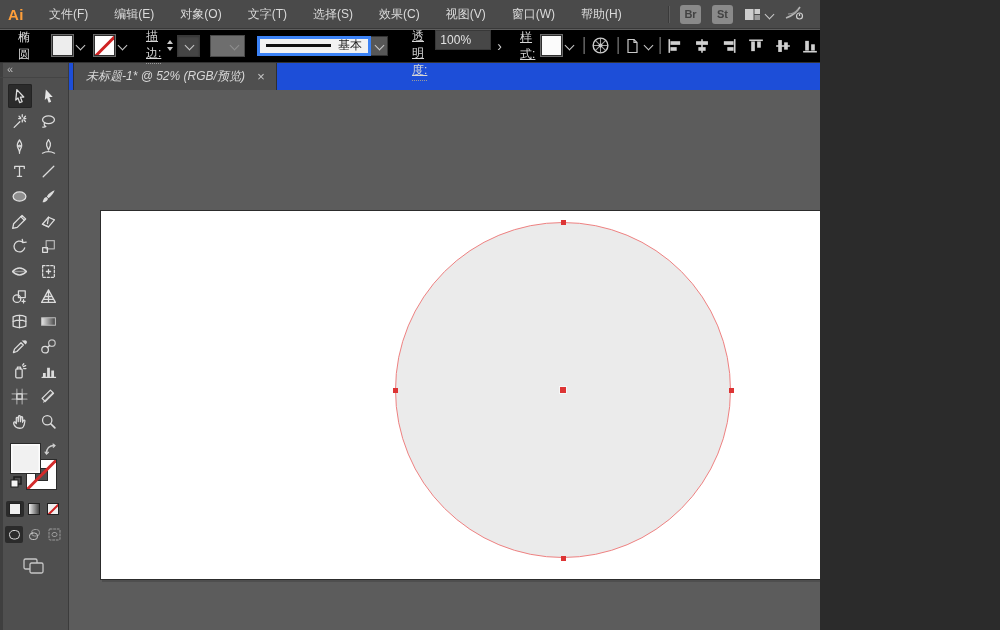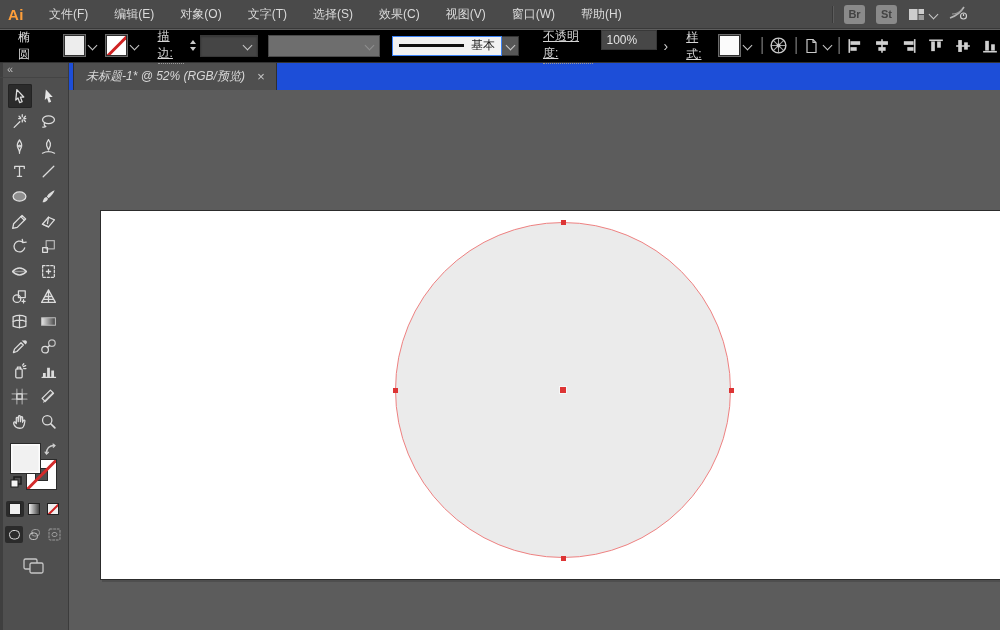--- a/index.html
+++ b/index.html
@@ -1,24 +1,24 @@
 <!DOCTYPE html>
 <html><head>
 <meta charset="utf-8">
 <style>
   html,body{margin:0;padding:0;background:#2b2b2b;}
-  .app{position:relative;width:1000px;height:630px;overflow:hidden;background:#5c5c5c;
+  .app{position:relative;width:820px;height:630px;overflow:hidden;background:#5c5c5c;
        font-family:"Liberation Sans","DejaVu Sans",sans-serif;font-size:12px;color:#d6d6d6;}
 
   
   .menubar{position:absolute;left:0;top:0;right:0;height:28px;background:#4a4a4a;
            border-bottom:1px solid #393939;display:flex;align-items:center;z-index:30;}
   .logo{color:#ff9f3a;font-weight:bold;font-size:15px;padding:0 12px 0 8px;letter-spacing:.5px;}
   .menu-item{padding:17px 13px;height:28px;line-height:28px;cursor:default;color:#dadada;}
-  .menubar-right{margin-left:auto;display:flex;align-items:center;gap:11px;padding-right:32px;}
+  .menubar-right{margin-left:auto;display:flex;align-items:center;gap:11px;padding-right:16px;}
   .vsep{width:1px;height:17px;background:#3a3a3a;box-shadow:1px 0 0 #5c5c5c;}
   .badge{width:21px;height:19px;background:#8a8a8a;color:#424242;font-weight:bold;font-size:11px;
          display:flex;align-items:center;justify-content:center;border-radius:3px;}
   .chev{width:6px;height:6px;border-right:1.5px solid #c9c9c9;border-bottom:1.5px solid #c9c9c9;
         transform:rotate(45deg);display:inline-block;flex:none;}
   .chev.dim{border-color:#8f8f8f;}
   .icon-btn{display:flex;align-items:center;gap:5px;}
 
   
   .controlbar{position:absolute;left:0;top:29px;right:0;height:33px;background:#000000;
@@ -35,21 +35,21 @@
   .stepper{display:flex;flex-direction:column;gap:3px;margin-right:4px;}
   .tri-up{width:0;height:0;border-left:3.5px solid transparent;border-right:3.5px solid transparent;
           border-bottom:4.5px solid #c9c9c9;}
   .tri-down{width:0;height:0;border-left:3.5px solid transparent;border-right:3.5px solid transparent;
             border-top:4.5px solid #c9c9c9;}
   .dd{height:20px;background:#454545;border:1px solid #383838;box-shadow:inset 0 1px 2px rgba(0,0,0,.25);
       display:flex;align-items:center;justify-content:flex-end;padding:0 6px;gap:6px;}
   .dd.weight{width:44px;margin-right:10px;}
   .dd.profile{width:100px;background:#6e6e6e;border-color:#4a4a4a;box-shadow:none;margin-right:12px;}
   .brush-dd{display:flex;align-items:stretch;height:20px;margin-right:14px;}
-  .brush-face{width:96px;background:#f2f2f2;border:1px solid #3b82f6;display:flex;align-items:center;
+  .brush-face{width:96px;background:#f2f2f2;border:3px solid #3b82f6;display:flex;align-items:center;
               padding:0 6px;gap:7px;}
   .brush-line{flex:1;height:3px;background:#111;}
   .brush-name{color:#1c1c1c;font-size:12px;white-space:nowrap;}
   .brush-chev{width:16px;background:#575757;border:1px solid #333;border-left:none;
               display:flex;align-items:center;justify-content:center;}
   .opacity-input{width:46px;height:18px;background:#474747;border:1px solid #383838;color:#e2e2e2;
                  font:12px "Liberation Sans",sans-serif;padding:0 4px;margin:0 2px 12px 2px;}
   .more-btn{color:#cfcfcf;font-size:14px;padding:0 8px 0 4px;line-height:18px;}
   .cb-icon{display:flex;align-items:center;justify-content:center;margin:0 7px;}
   .align-group{display:flex;align-items:center;gap:7px;margin-left:6px;}

